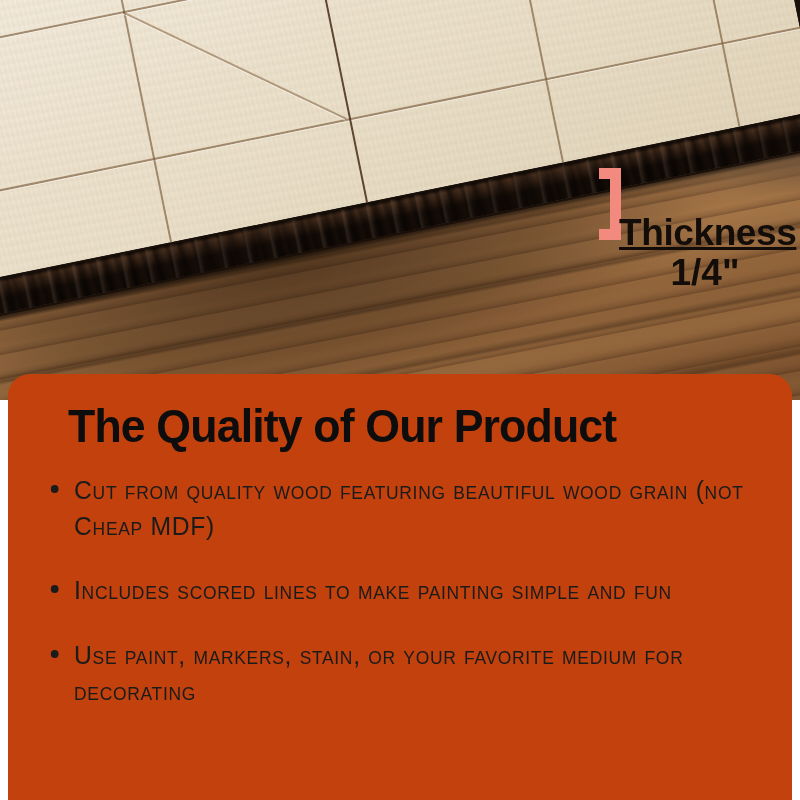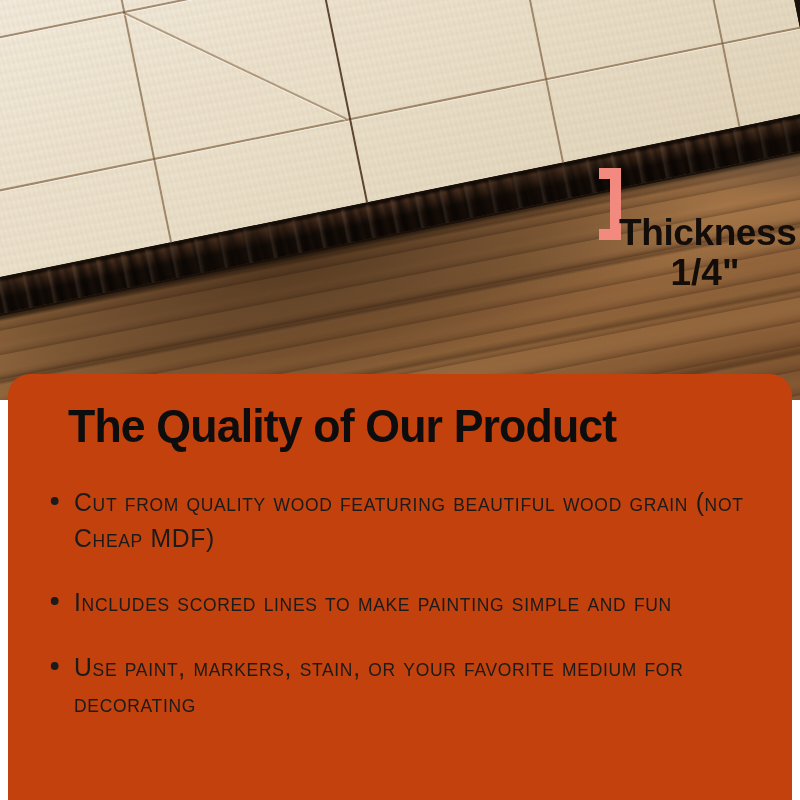--- a/index.html
+++ b/index.html
@@ -190,20 +190,21 @@
   }
   .thickness-label {
     position: absolute;
     left: 619px; top: 214px;
     font-size: 37px;
     font-weight: 700;
     color: #120d09;
     letter-spacing: -0.4px;
     white-space: nowrap;
     line-height: 1;
+    text-decoration: underline;
   }
   .thickness-value {
     position: absolute;
     left: 619px; top: 254px;
     width: 172px;
     text-align: center;
     font-size: 37px;
     font-weight: 700;
     color: #120d09;
     line-height: 1;
@@ -226,21 +227,20 @@
     color: #0d0d0d;
     letter-spacing: -0.9px;
     white-space: nowrap;
     transform: scaleX(0.95);
     transform-origin: left center;
   }
   .bullets {
     position: absolute;
     left: 36px; top: 98px;
     width: 730px;
-    margin-top: 12px;
   }
   .bullet {
     position: relative;
     padding-left: 31px;
     margin-bottom: 28px;
     font-size: 25.5px;
     color: #1b1b1b;
     line-height: 1.42;
     font-variant: small-caps;
     letter-spacing: 0.7px;

